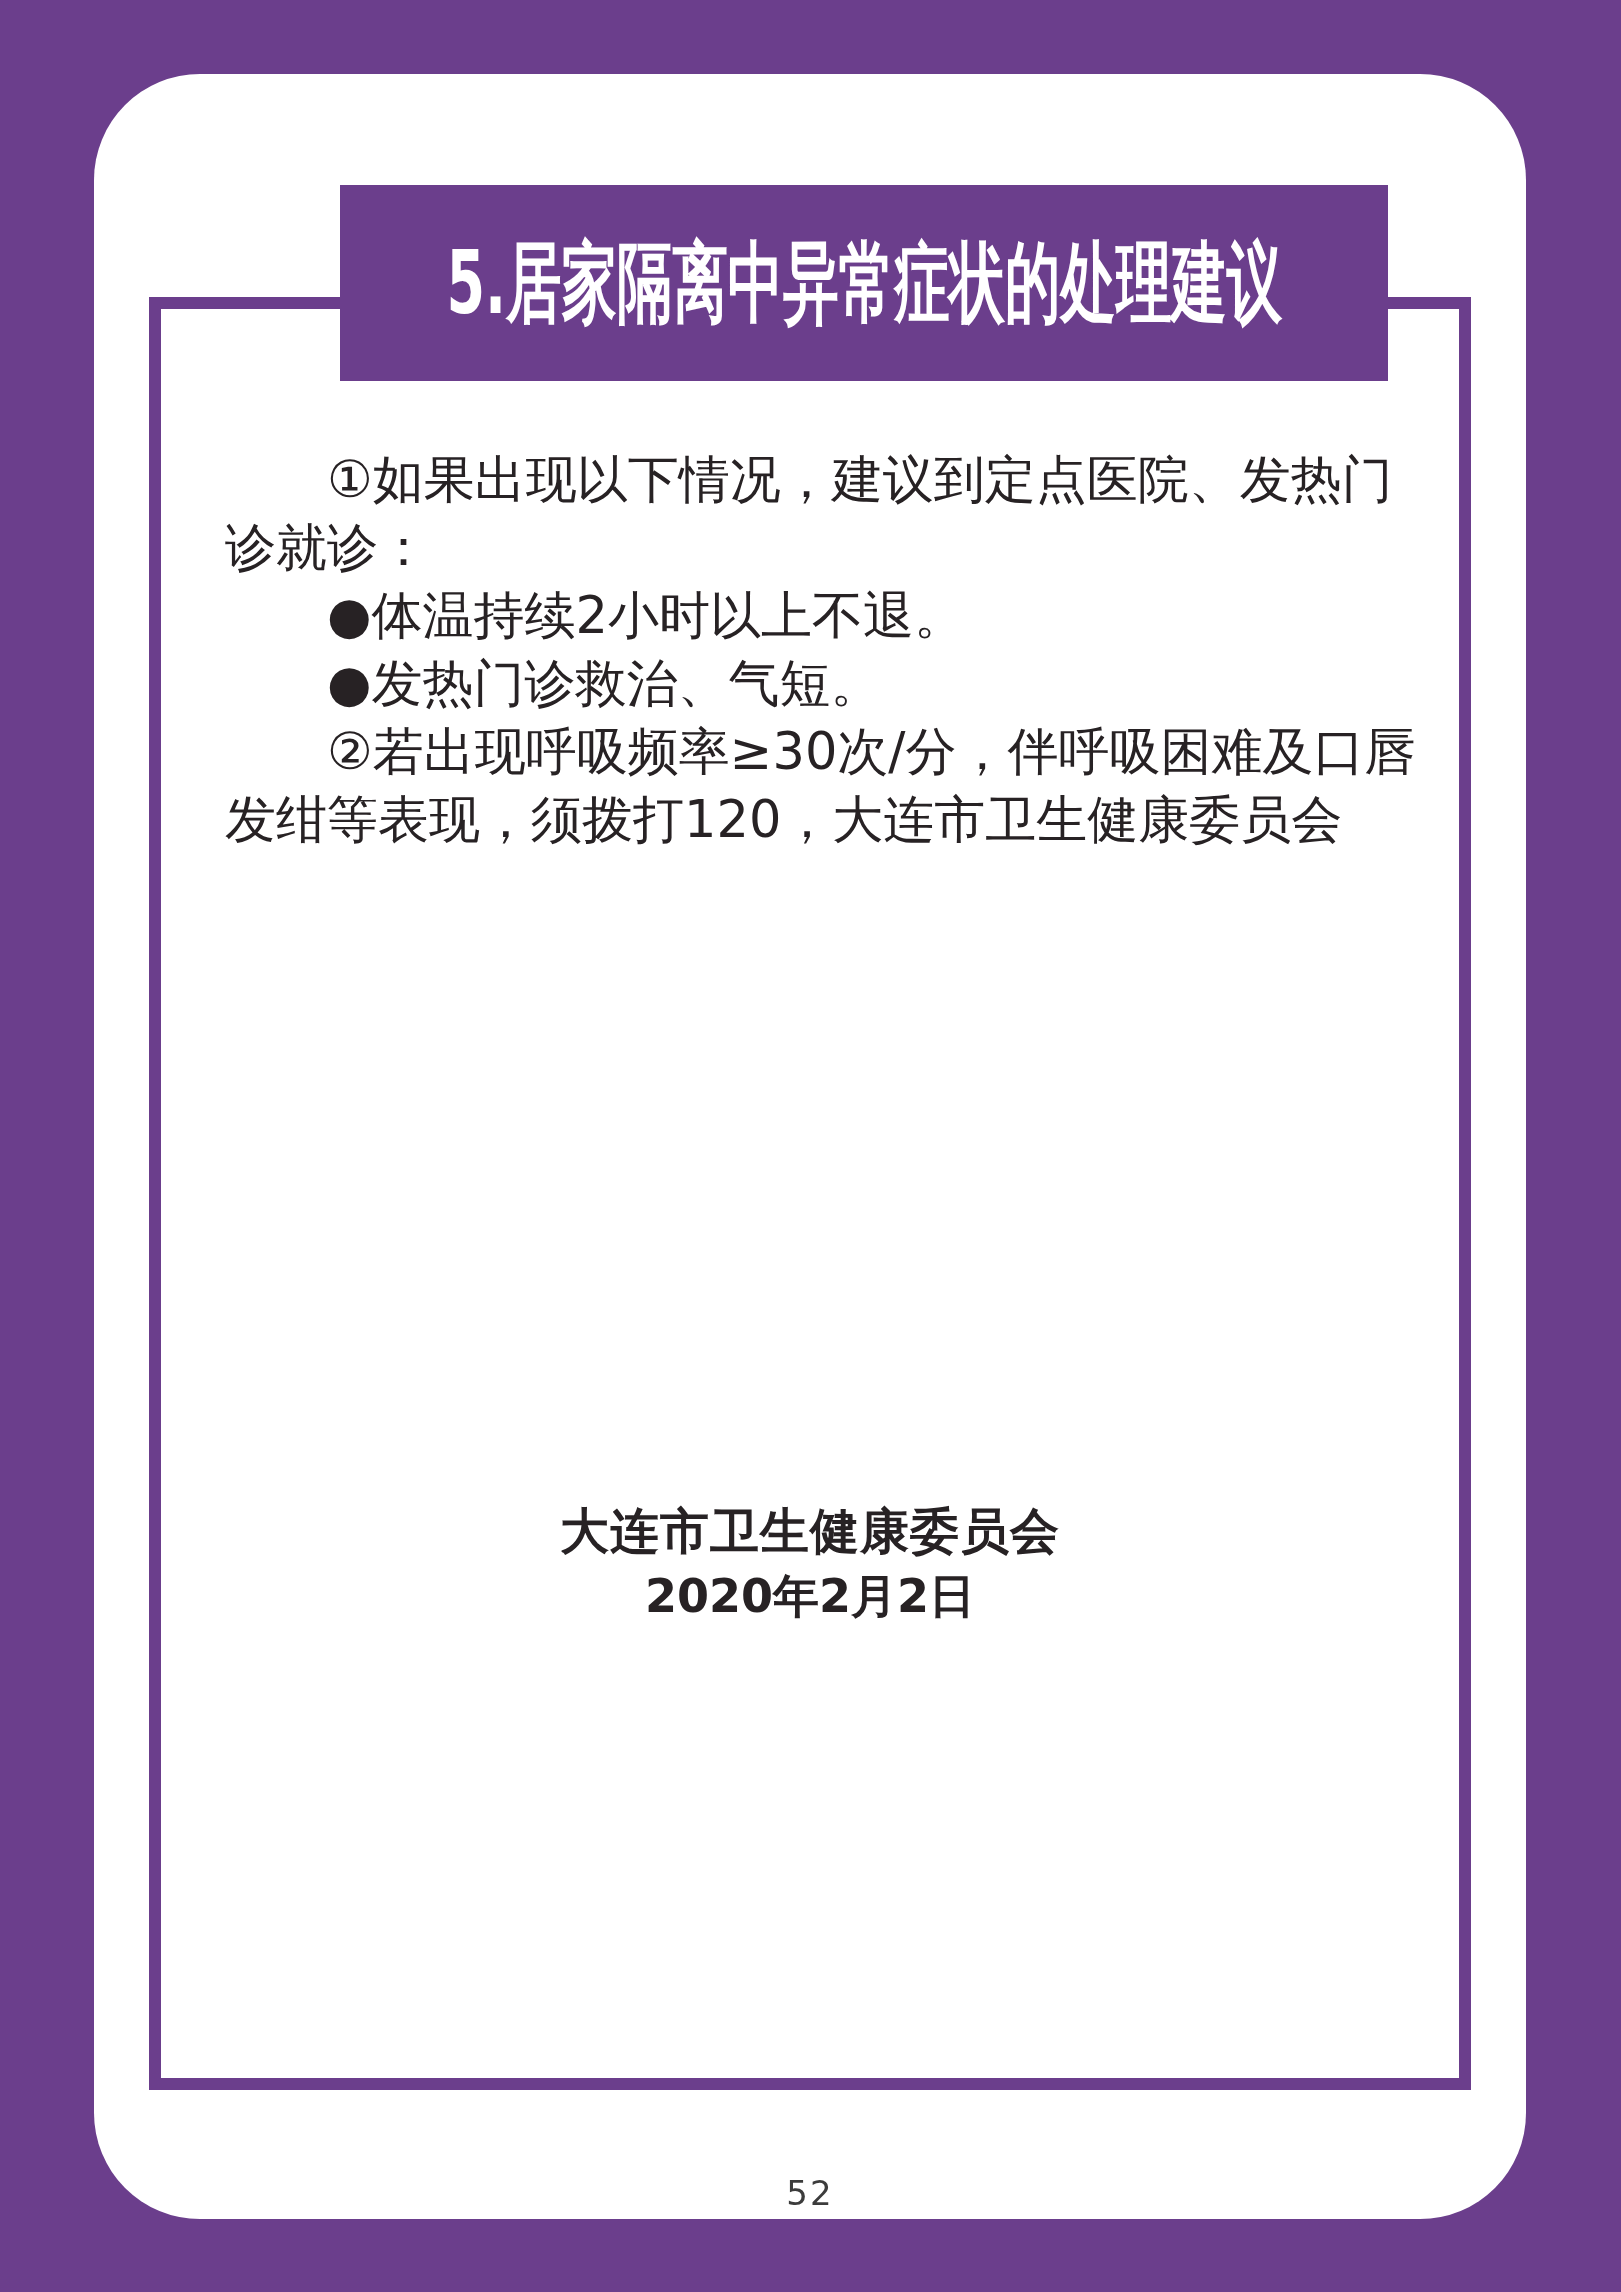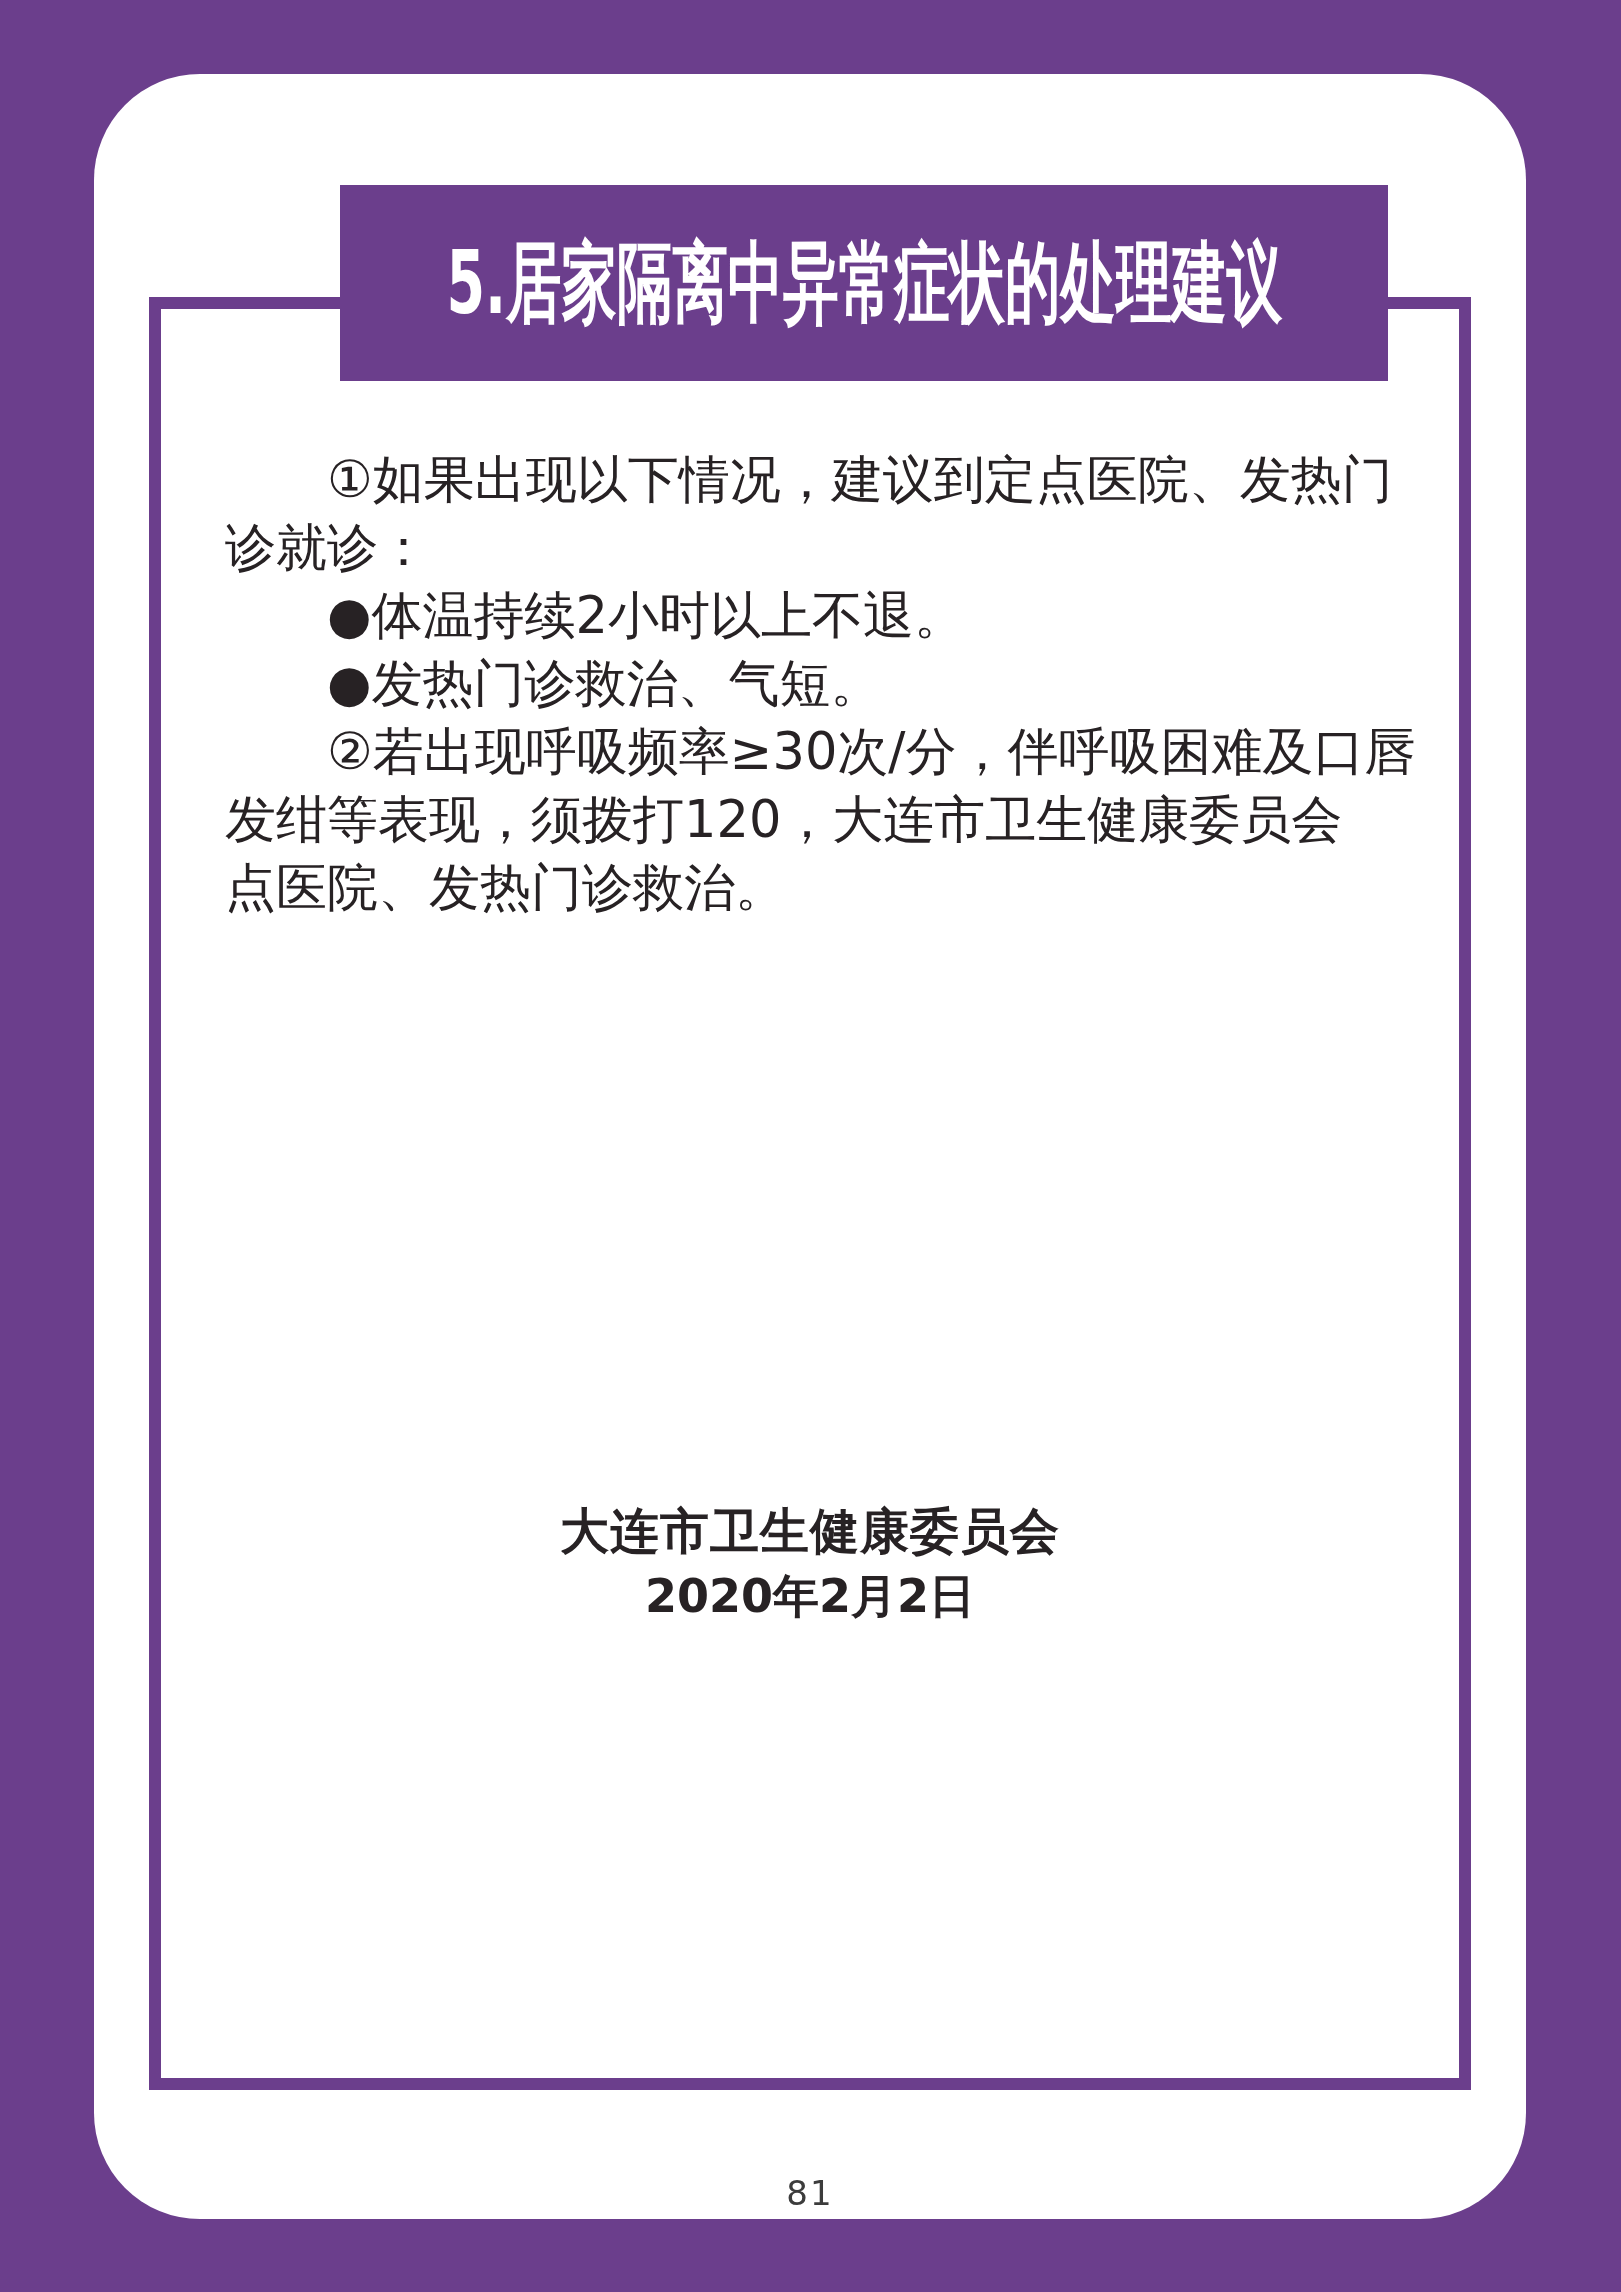--- a/index.html
+++ b/index.html
@@ -102,24 +102,23 @@
     <span class="section-title">5.居家隔离中异常症状的处理建议</span>
   </div>
 
   <div class="body-text">
     <div class="text-line indent">①如果出现以下情况，建议到定点医院、发热门</div>
     <div class="text-line">诊就诊：</div>
     <div class="text-line indent">●体温持续2小时以上不退。</div>
     <div class="text-line indent">●发热门诊救治、气短。</div>
     <div class="text-line indent">②若出现呼吸频率≥30次/分，伴呼吸困难及口唇</div>
     <div class="text-line">发绀等表现，须拨打120，大连市卫生健康委员会</div>
-    <div class="text-line">点医院、发热门诊救治。</div>
   </div>
 
   <div class="signature">
     <div class="sig-org">大连市卫生健康委员会</div>
     <div class="sig-date">2020年2月2日</div>
   </div>
 
-  <div class="page-number">81</div>
+  <div class="page-number">52</div>
 
 </div>
 
 
 </body></html>

